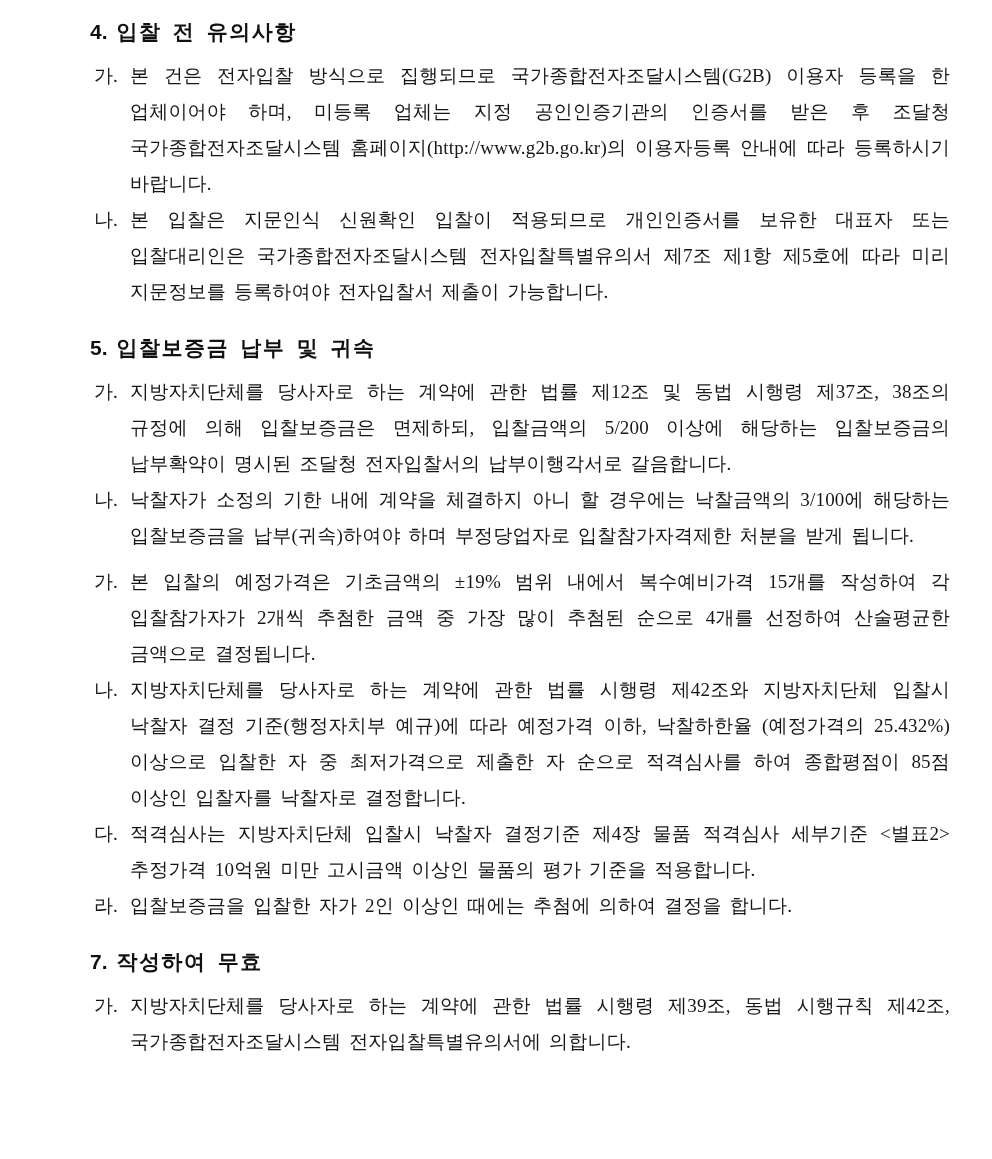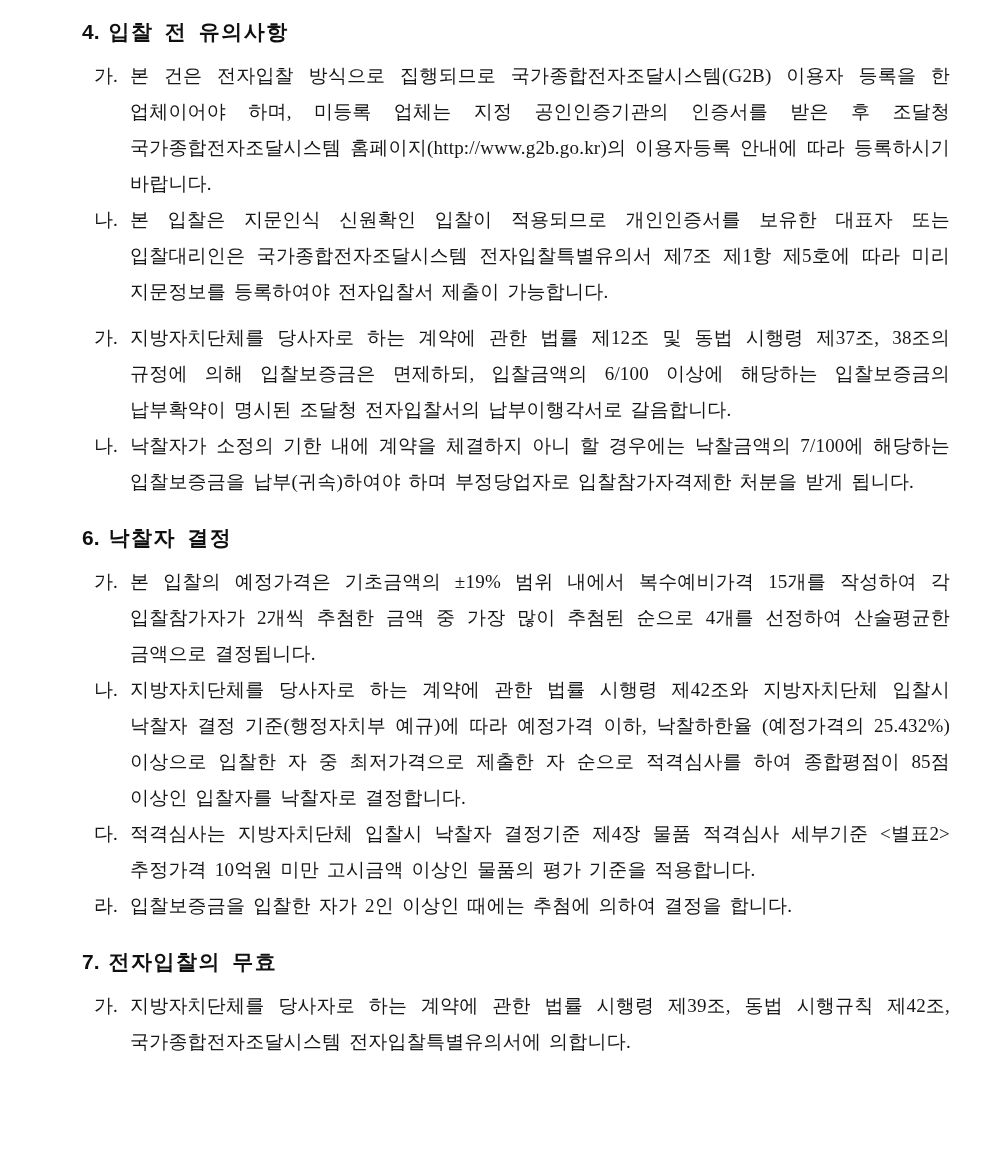--- a/index.html
+++ b/index.html
@@ -12,21 +12,21 @@
     color: #161616;
     font-family: "Liberation Serif", "DejaVu Serif", serif;
   }
   .sec { margin-bottom: 10px; }
   .sec-title {
     font-family: "Liberation Sans", "DejaVu Sans", sans-serif;
     font-size: 21px;
     font-weight: 700;
     letter-spacing: 1.5px;
     color: #101010;
-    margin: 24px 0 12px 8px;
+    margin: 24px 0 12px 16px;
     word-spacing: 4px;
   }
   .sec:first-child .sec-title { margin-top: 4px; }
   .sec-num { margin-right: 9px; letter-spacing: 0; }
   .item {
     display: flex;
     align-items: flex-start;
     padding-left: 20px;
   }
   .item-label {
@@ -58,51 +58,51 @@
       <span class="item-label">가.</span>
       <p class="item-text">본 건은 전자입찰 방식으로 집행되므로 국가종합전자조달시스템(G2B) 이용자 등록을 한 업체이어야 하며, 미등록 업체는 지정 공인인증기관의 인증서를 받은 후 조달청 국가종합전자조달시스템 홈페이지(http://www.g2b.go.kr)의 이용자등록 안내에 따라 등록하시기 바랍니다.</p>
     </div>
     <div class="item">
       <span class="item-label">나.</span>
       <p class="item-text">본 입찰은 지문인식 신원확인 입찰이 적용되므로 개인인증서를 보유한 대표자 또는 입찰대리인은 국가종합전자조달시스템 전자입찰특별유의서 제7조 제1항 제5호에 따라 미리 지문정보를 등록하여야 전자입찰서 제출이 가능합니다.</p>
     </div>
   </section>
 
   <section class="sec">
+    <h2 class="sec-title"><span class="sec-num">5.</span><span>입찰보증금 납부 및 귀속</span></h2>
     <div class="item">
       <span class="item-label">가.</span>
-      <p class="item-text">지방자치단체를 당사자로 하는 계약에 관한 법률 제12조 및 동법 시행령 제37조, 38조의 규정에 의해 입찰보증금은 면제하되, 입찰금액의 6/100 이상에 해당하는 입찰보증금의 납부확약이 명시된 조달청 전자입찰서의 납부이행각서로 갈음합니다.</p>
+      <p class="item-text">지방자치단체를 당사자로 하는 계약에 관한 법률 제12조 및 동법 시행령 제37조, 38조의 규정에 의해 입찰보증금은 면제하되, 입찰금액의 5/200 이상에 해당하는 입찰보증금의 납부확약이 명시된 조달청 전자입찰서의 납부이행각서로 갈음합니다.</p>
     </div>
     <div class="item">
       <span class="item-label">나.</span>
-      <p class="item-text">낙찰자가 소정의 기한 내에 계약을 체결하지 아니 할 경우에는 낙찰금액의 7/100에 해당하는 입찰보증금을 납부(귀속)하여야 하며 부정당업자로 입찰참가자격제한 처분을 받게 됩니다.</p>
+      <p class="item-text">낙찰자가 소정의 기한 내에 계약을 체결하지 아니 할 경우에는 낙찰금액의 3/100에 해당하는 입찰보증금을 납부(귀속)하여야 하며 부정당업자로 입찰참가자격제한 처분을 받게 됩니다.</p>
     </div>
   </section>
 
   <section class="sec">
-    <h2 class="sec-title"><span class="sec-num">6.</span><span>낙찰자 결정</span></h2>
     <div class="item">
       <span class="item-label">가.</span>
       <p class="item-text">본 입찰의 예정가격은 기초금액의 ±19% 범위 내에서 복수예비가격 15개를 작성하여 각 입찰참가자가 2개씩 추첨한 금액 중 가장 많이 추첨된 순으로 4개를 선정하여 산술평균한 금액으로 결정됩니다.</p>
     </div>
     <div class="item">
       <span class="item-label">나.</span>
       <p class="item-text">지방자치단체를 당사자로 하는 계약에 관한 법률 시행령 제42조와 지방자치단체 입찰시 낙찰자 결정 기준(행정자치부 예규)에 따라 예정가격 이하, 낙찰하한율 (예정가격의 25.432%) 이상으로 입찰한 자 중 최저가격으로 제출한 자 순으로 적격심사를 하여 종합평점이 85점 이상인 입찰자를 낙찰자로 결정합니다.</p>
     </div>
     <div class="item">
       <span class="item-label">다.</span>
       <p class="item-text">적격심사는 지방자치단체 입찰시 낙찰자 결정기준 제4장 물품 적격심사 세부기준 &lt;별표2&gt; 추정가격 10억원 미만 고시금액 이상인 물품의 평가 기준을 적용합니다.</p>
     </div>
     <div class="item">
       <span class="item-label">라.</span>
       <p class="item-text">입찰보증금을 입찰한 자가 2인 이상인 때에는 추첨에 의하여 결정을 합니다.</p>
     </div>
   </section>
 
   <section class="sec">
-    <h2 class="sec-title"><span class="sec-num">7.</span><span>전자입찰의 무효</span></h2>
+    <h2 class="sec-title"><span class="sec-num">7.</span><span>작성하여 무효</span></h2>
     <div class="item">
       <span class="item-label">가.</span>
       <p class="item-text">지방자치단체를 당사자로 하는 계약에 관한 법률 시행령 제39조, 동법 시행규칙 제42조, 국가종합전자조달시스템 전자입찰특별유의서에 의합니다.</p>
     </div>
   </section>
 
 </main>
 
 </body></html>

